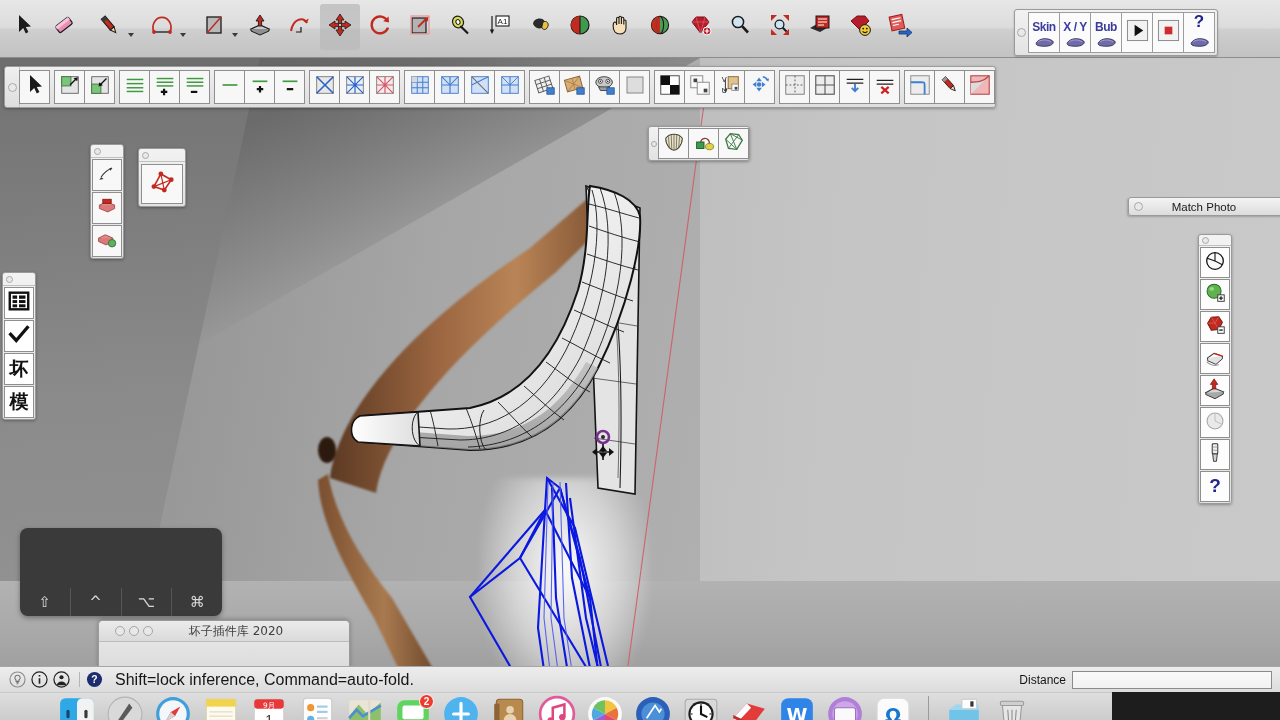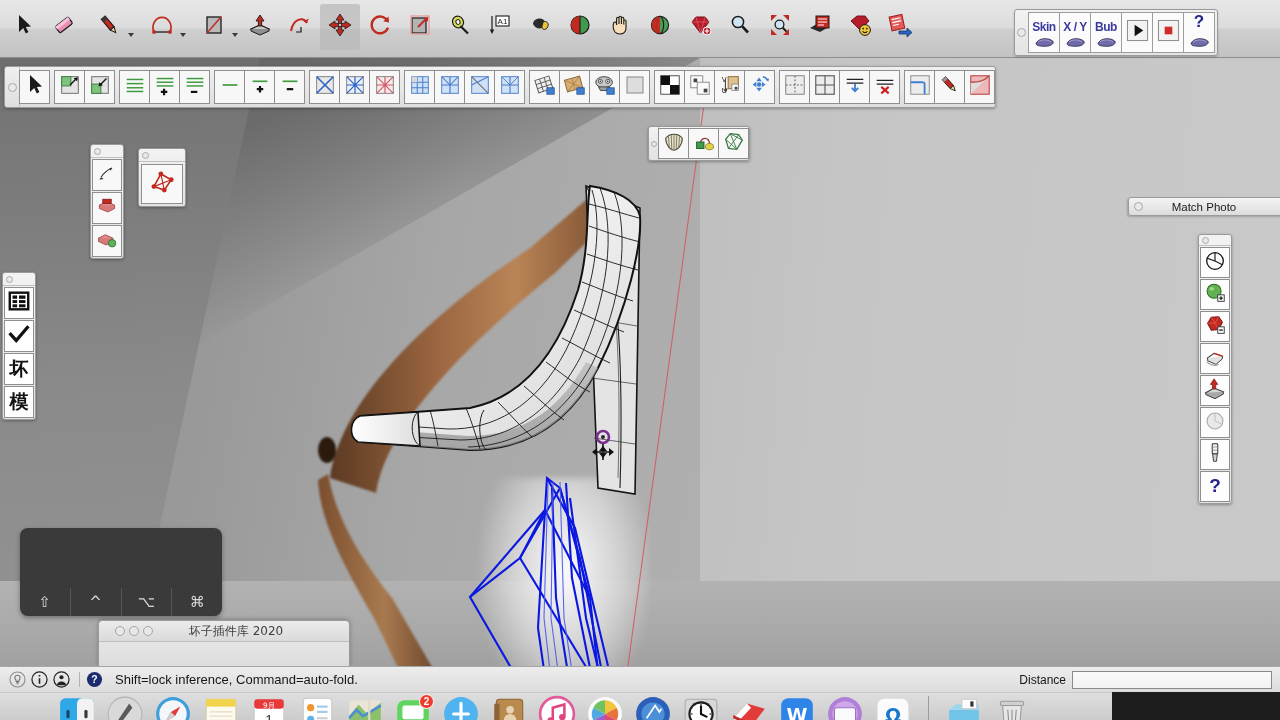--- a/index.html
+++ b/index.html
@@ -199,21 +199,21 @@
 
   
   #statusbar{
     position:absolute; left:0; top:666px; width:1280px; height:26px;
     background:linear-gradient(180deg,#ededed,#dcdcdc);
     border-top:1px solid #a6a6a6;
     display:flex; align-items:center; padding:0 8px;
   }
   .sb-icon{ width:19px;height:19px;border-radius:50%;margin-right:3px;display:flex;align-items:center;justify-content:center;}
   #statusbar .sep{ width:1px;height:15px;background:#b5b5b5;margin:0 5px; }
-  #status-text{ font-size:13px; color:#161616; margin-left:8px; }
+  #status-text{ font-size:16px; color:#161616; margin-left:8px; }
   #statusbar .spacer{ flex:1; }
   #dist-label{ font-size:12px; color:#161616; margin-right:6px; }
   #dist-input{
     width:200px;height:18px;background:linear-gradient(180deg,#fafafa,#f2f2f2);
     border:1px solid #8b8b8b;
   }
 
   
   #dock{
     position:absolute; left:0; top:692px; width:1280px; height:28px;

